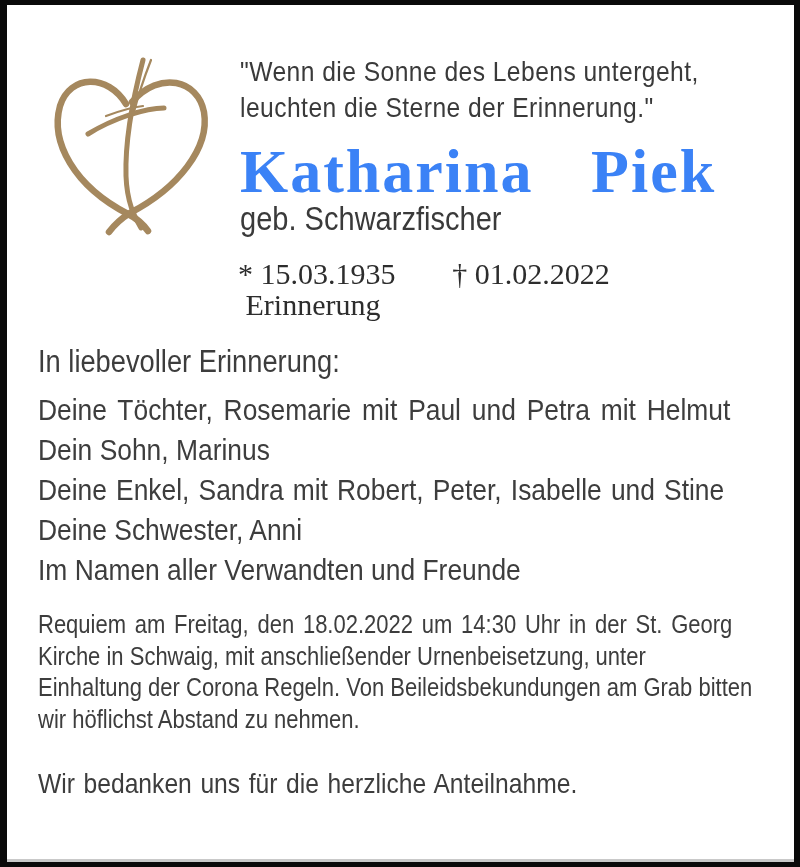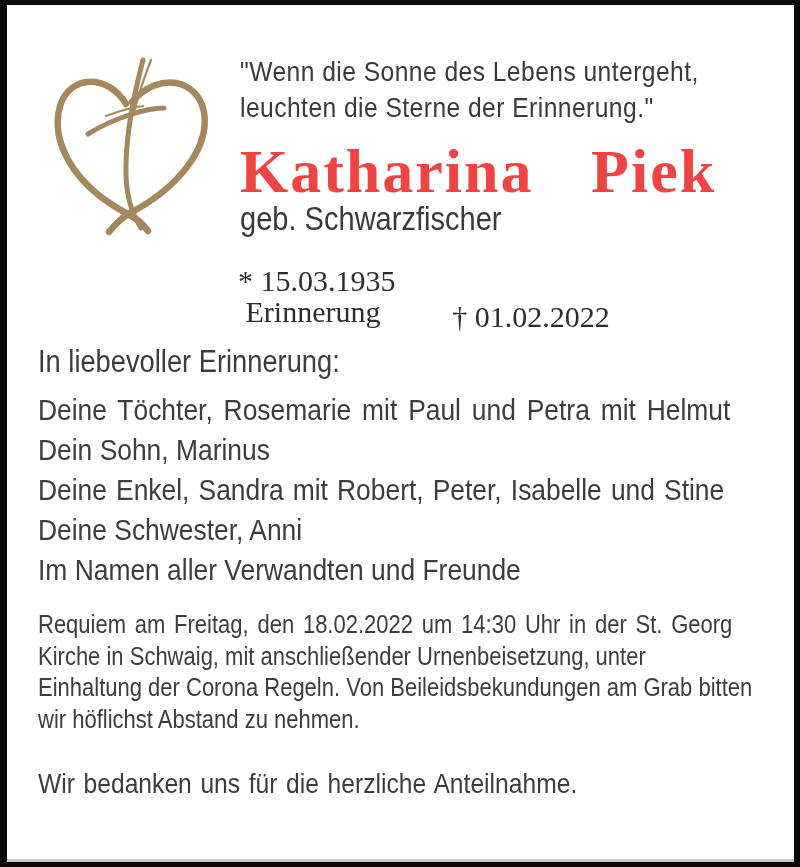--- a/index.html
+++ b/index.html
@@ -31,36 +31,36 @@
     position:absolute;left:240px;top:54px;
     font-size:28px;line-height:36px;color:#3a3a3a;
     letter-spacing:0.5px;
   }
   .name{
     position:absolute;left:240px;top:138px;margin:0;
     font-family:"Liberation Serif","DejaVu Serif",serif;
     font-weight:700;
     font-size:62px;line-height:66px;
     letter-spacing:2px;word-spacing:40px;
-    color:#ef4444;
+    color:#3b82f6;
     white-space:nowrap;
   }
   .maiden{
     position:absolute;left:240px;top:200px;
     font-size:33px;line-height:38px;color:#3a3a3a;
   }
   .dates{
-    position:absolute;left:238px;top:265px;
+    position:absolute;left:238px;top:258px;
     display:flex;
     font-family:"Liberation Serif","DejaVu Serif",serif;
     color:#2d2d2d;font-size:30px;line-height:31px;
   }
   .date-col{text-align:center;white-space:nowrap;}
   .date-col.birth{width:150px;}
-  .date-col.death{width:162px;margin-left:62px;margin-top:36px;}
+  .date-col.death{width:162px;margin-left:62px;}
 
   .heading{
     position:absolute;left:38px;top:342px;
     font-size:31px;line-height:40px;
   }
   .family{
     position:absolute;left:38px;top:390px;width:860px;
     font-size:30px;line-height:40px;
   }
   .family .fl0{word-spacing:4px;}

